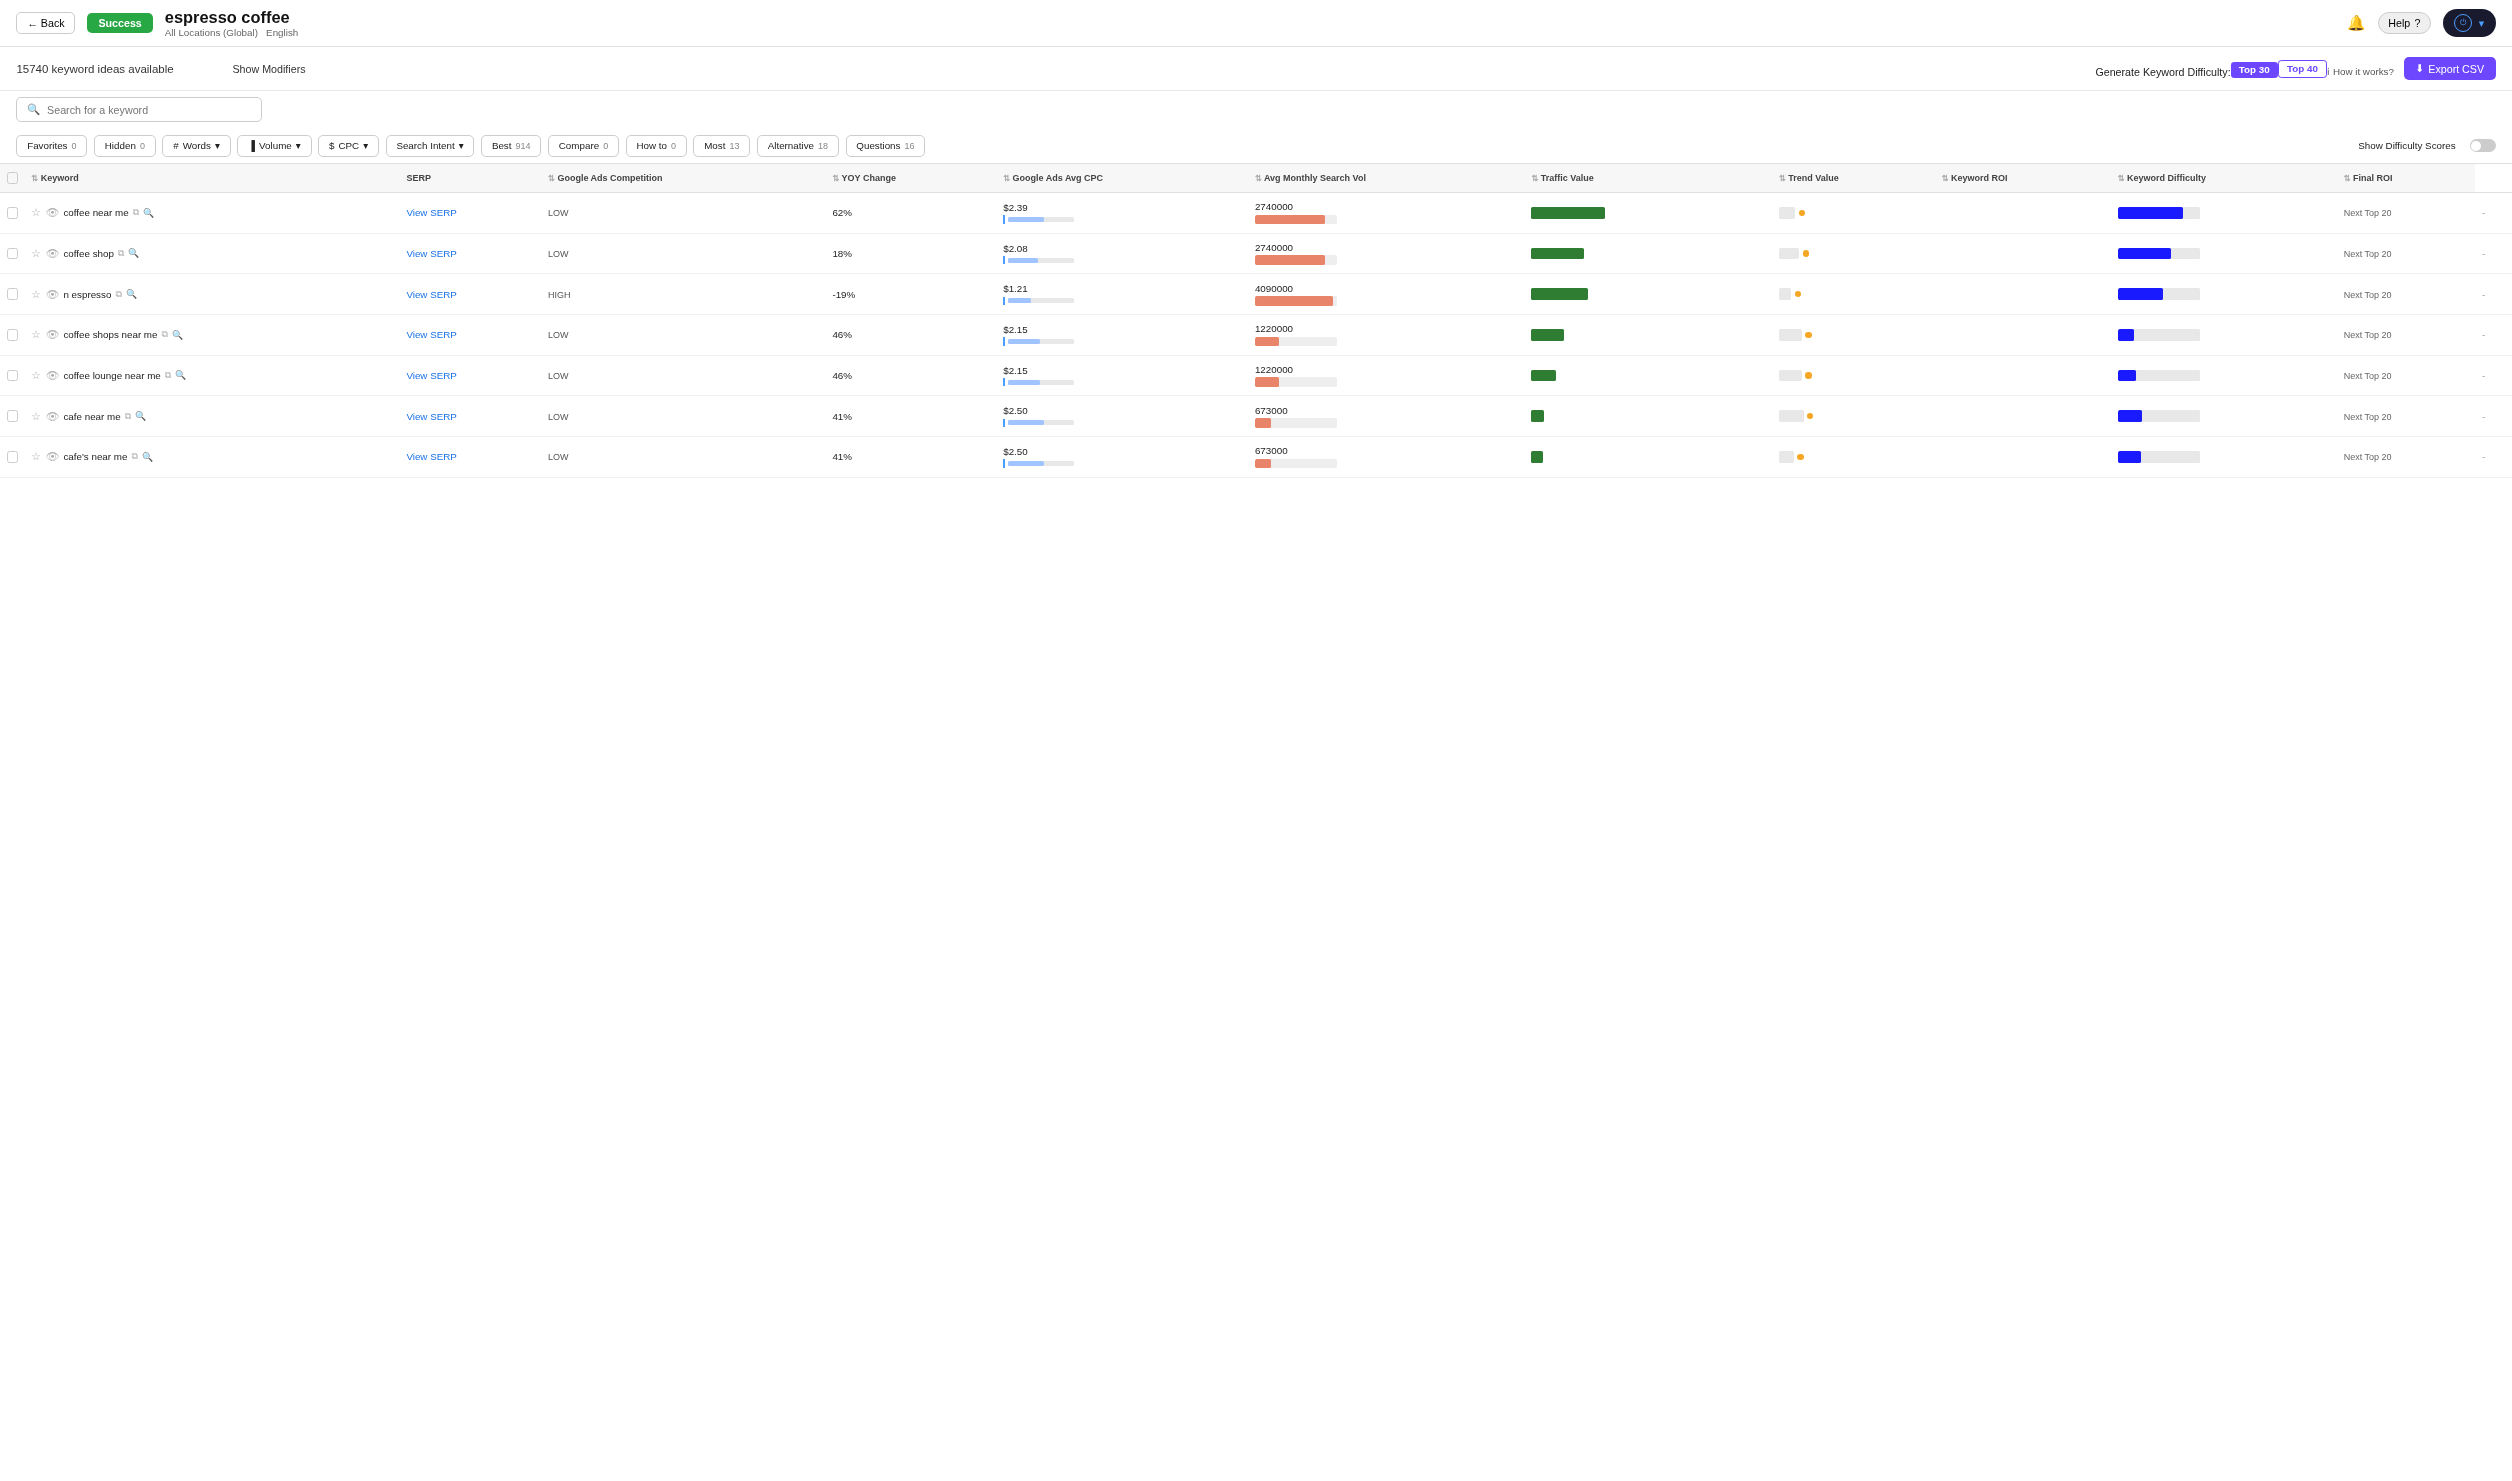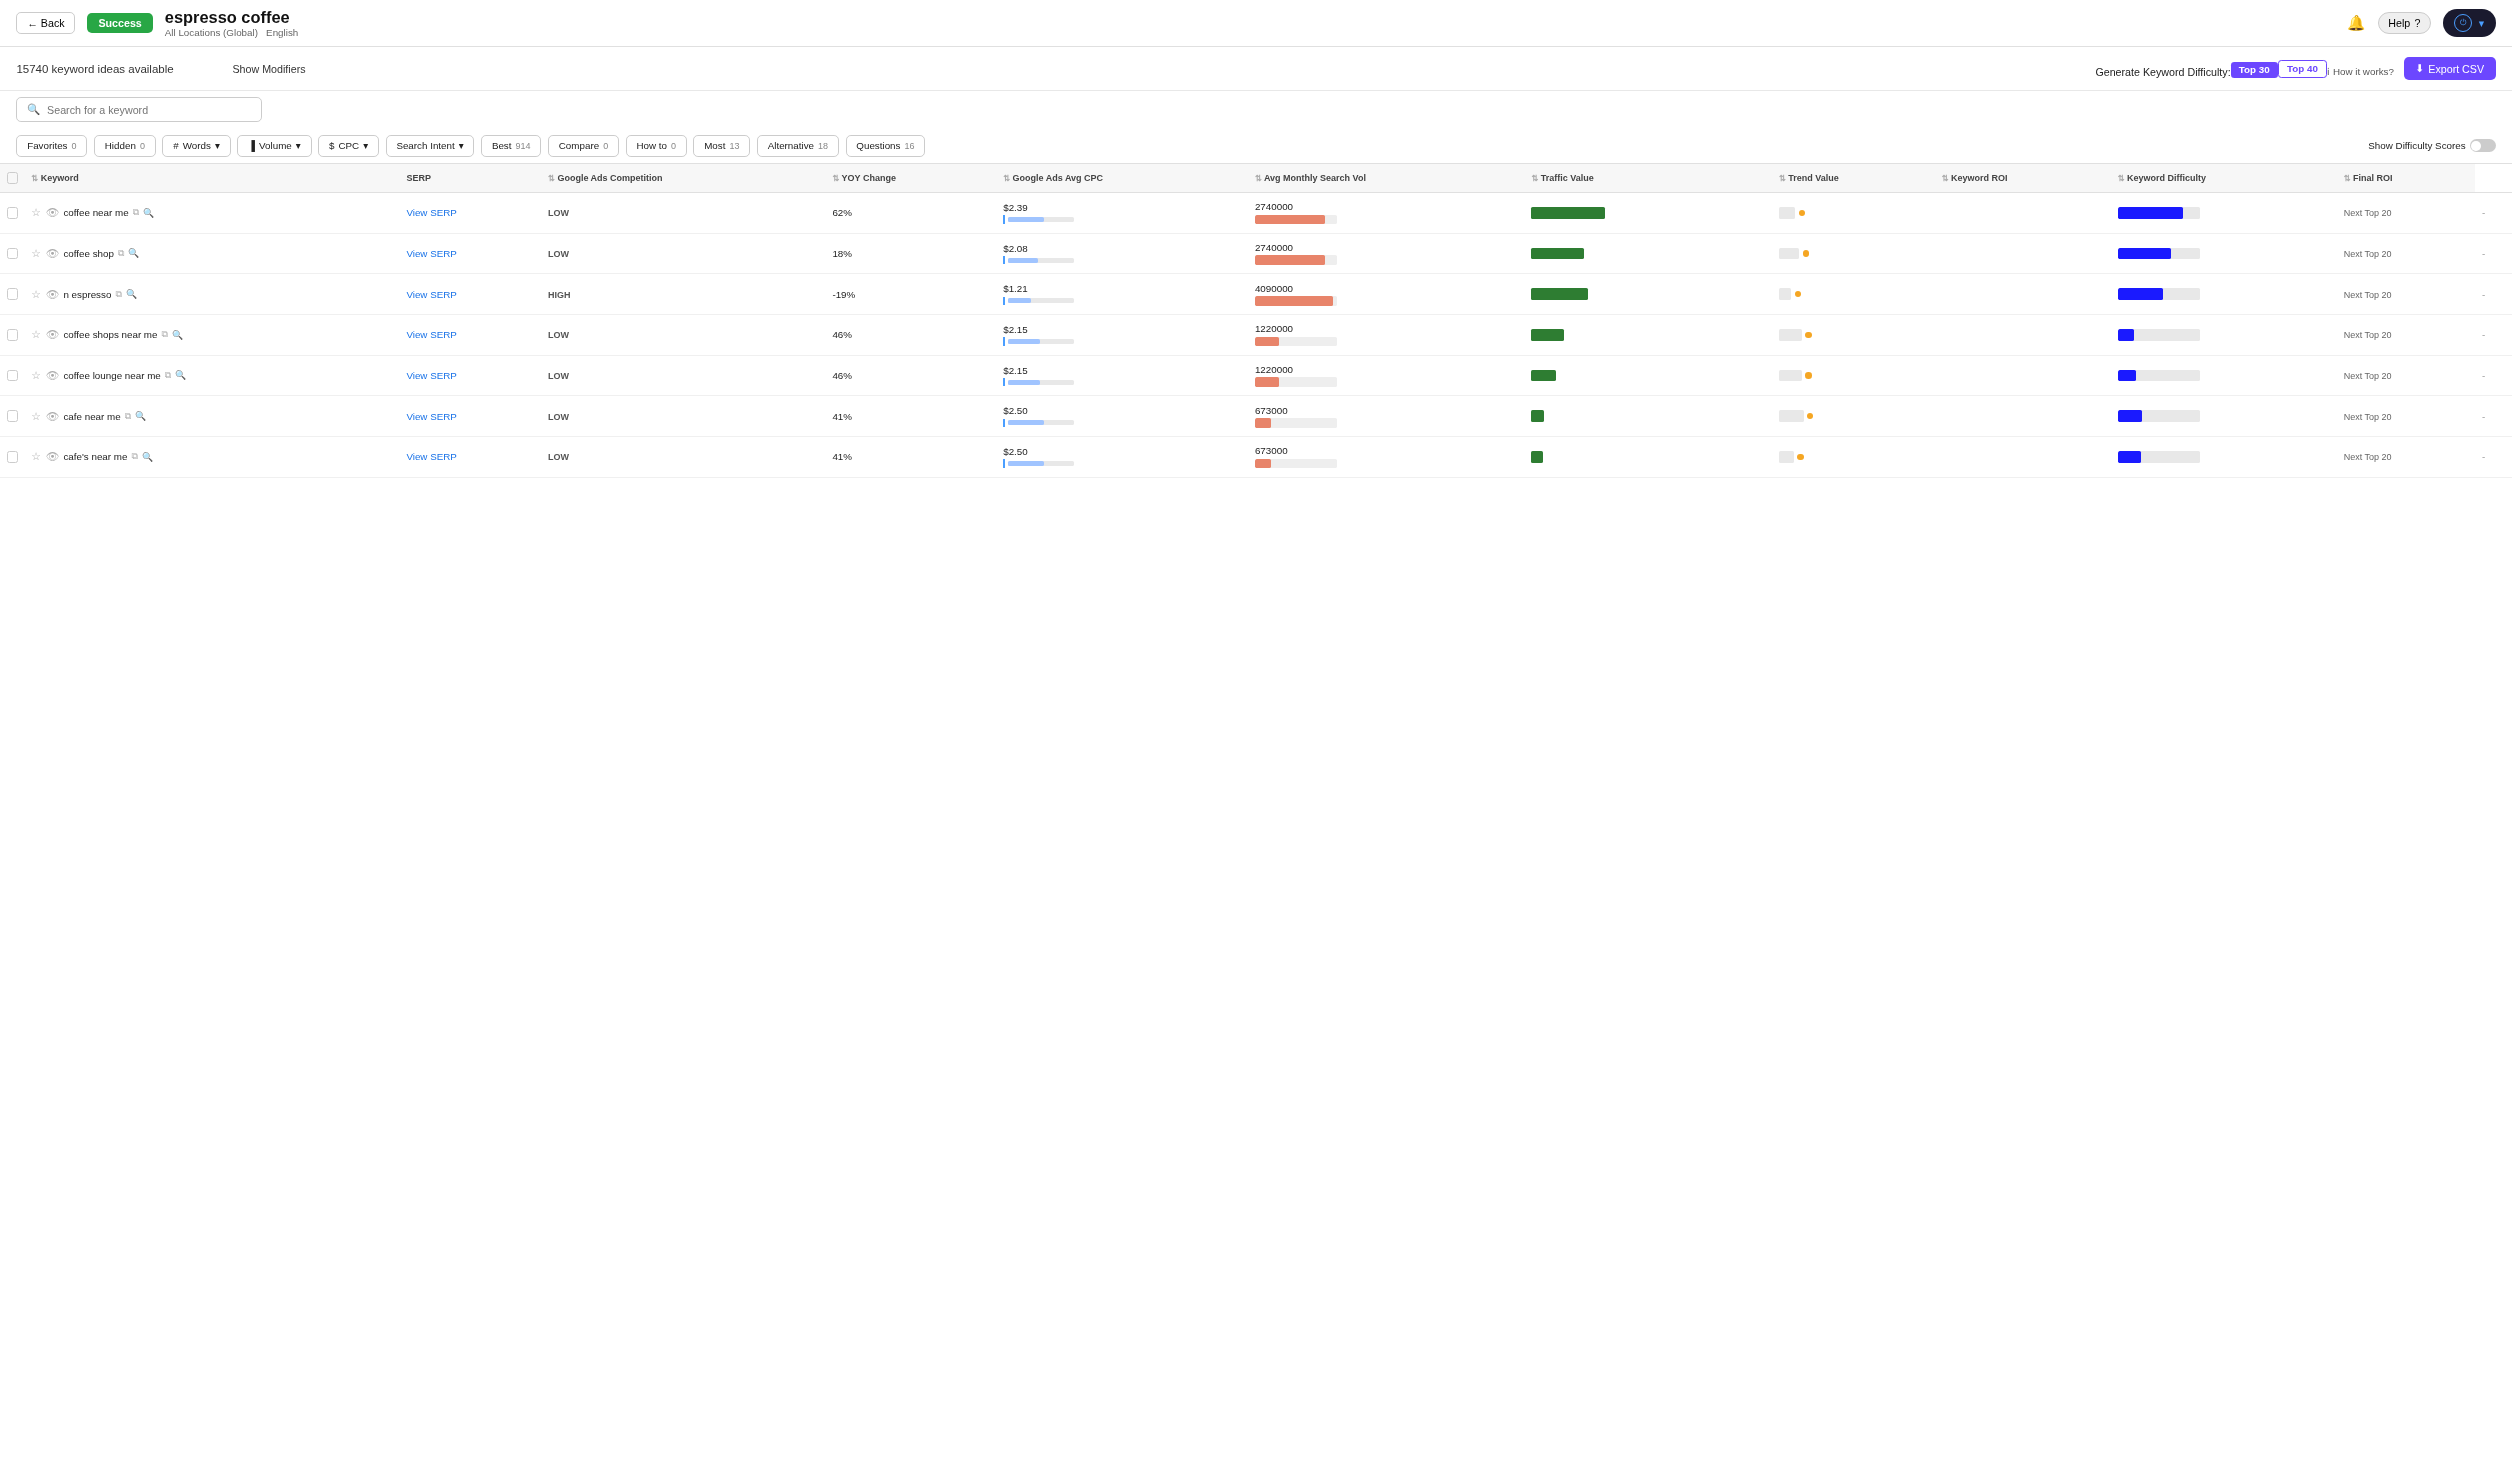--- a/index.html
+++ b/index.html
@@ -30,21 +30,21 @@
 
     
     .search-bar { padding: 6.6px 16.4px; }
     .search-input-wrap { display: flex; align-items: center; border: 0.8px solid #ccc; border-radius: 4.9px; padding: 4.9px 9.8px; width: 246px; gap: 6.6px; }
     .search-input-wrap input { border: none; outline: none; font-size: 10.7px; width: 100%; }
 
     
     .filter-bar { padding: 6.6px 16.4px; display: flex; align-items: center; gap: 6.6px; flex-wrap: wrap; }
     .filter-chip { border: 0.8px solid #ccc; border-radius: 4.9px; padding: 4.1px 9.8px; font-size: 9.8px; cursor: pointer; background: #fff; display: flex; align-items: center; gap: 4.1px; white-space: nowrap; }
     .filter-chip .count { font-size: 9px; color: #888; }
-    .show-difficulty { display: flex; align-items: center; gap: 4px; margin-left: auto; font-size: 9.8px; text-align: center; }
+    .show-difficulty { display: flex; align-items: center; gap: 14px; margin-left: auto; font-size: 9.8px; text-align: center; }
     .toggle { width: 26px; height: 13px; background: #ccc; border-radius: 6.6px; cursor: pointer; position: relative; }
     .toggle::after { content: ''; position: absolute; width: 9.8px; height: 9.8px; background: #fff; border-radius: 50%; top: 1.6px; left: 1.6px; transition: left 0.2s; }
 
     
     .table-wrap { overflow-x: auto; }
     table { width: 100%; border-collapse: collapse; font-size: 9.8px; }
     thead tr { background: #f7f7f7; border-top: 0.8px solid #e0e0e0; border-bottom: 0.8px solid #e0e0e0; }
     thead th { padding: 8.2px 6.6px; text-align: left; font-weight: 600; font-size: 9px; color: #444; white-space: nowrap; cursor: pointer; user-select: none; }
     thead th .sort-icon { color: #aaa; font-size: 8.2px; }
     tbody tr { border-bottom: 0.8px solid #f0f0f0; }
@@ -58,21 +58,21 @@
     .row-icons { display: flex; align-items: center; gap: 4.9px; }
     .icon-sm { font-size: 10.7px; color: #aaa; cursor: pointer; }
 
     
     .kw-name { font-size: 9.8px; color: #222; display: flex; align-items: center; gap: 4.1px; }
 
     
     .serp-link { color: #1a73e8; text-decoration: none; font-size: 9.8px; }
 
     
-    .level { font-size: 9px; font-weight: 700; }
+    .level { font-size: 9px; font-weight: 400; }
     .level.low { color: #555; }
     .level.high { color: #555; }
 
     
     .yoy { font-size: 9.8px; }
 
     
     .cpc-cell { display: flex; flex-direction: column; gap: 2.5px; }
     .cpc-val { font-size: 9.8px; color: #222; }
     .cpc-bar-wrap { width: 66px; height: 4.9px; background: #e8e8e8; border-radius: 1.6px; }

